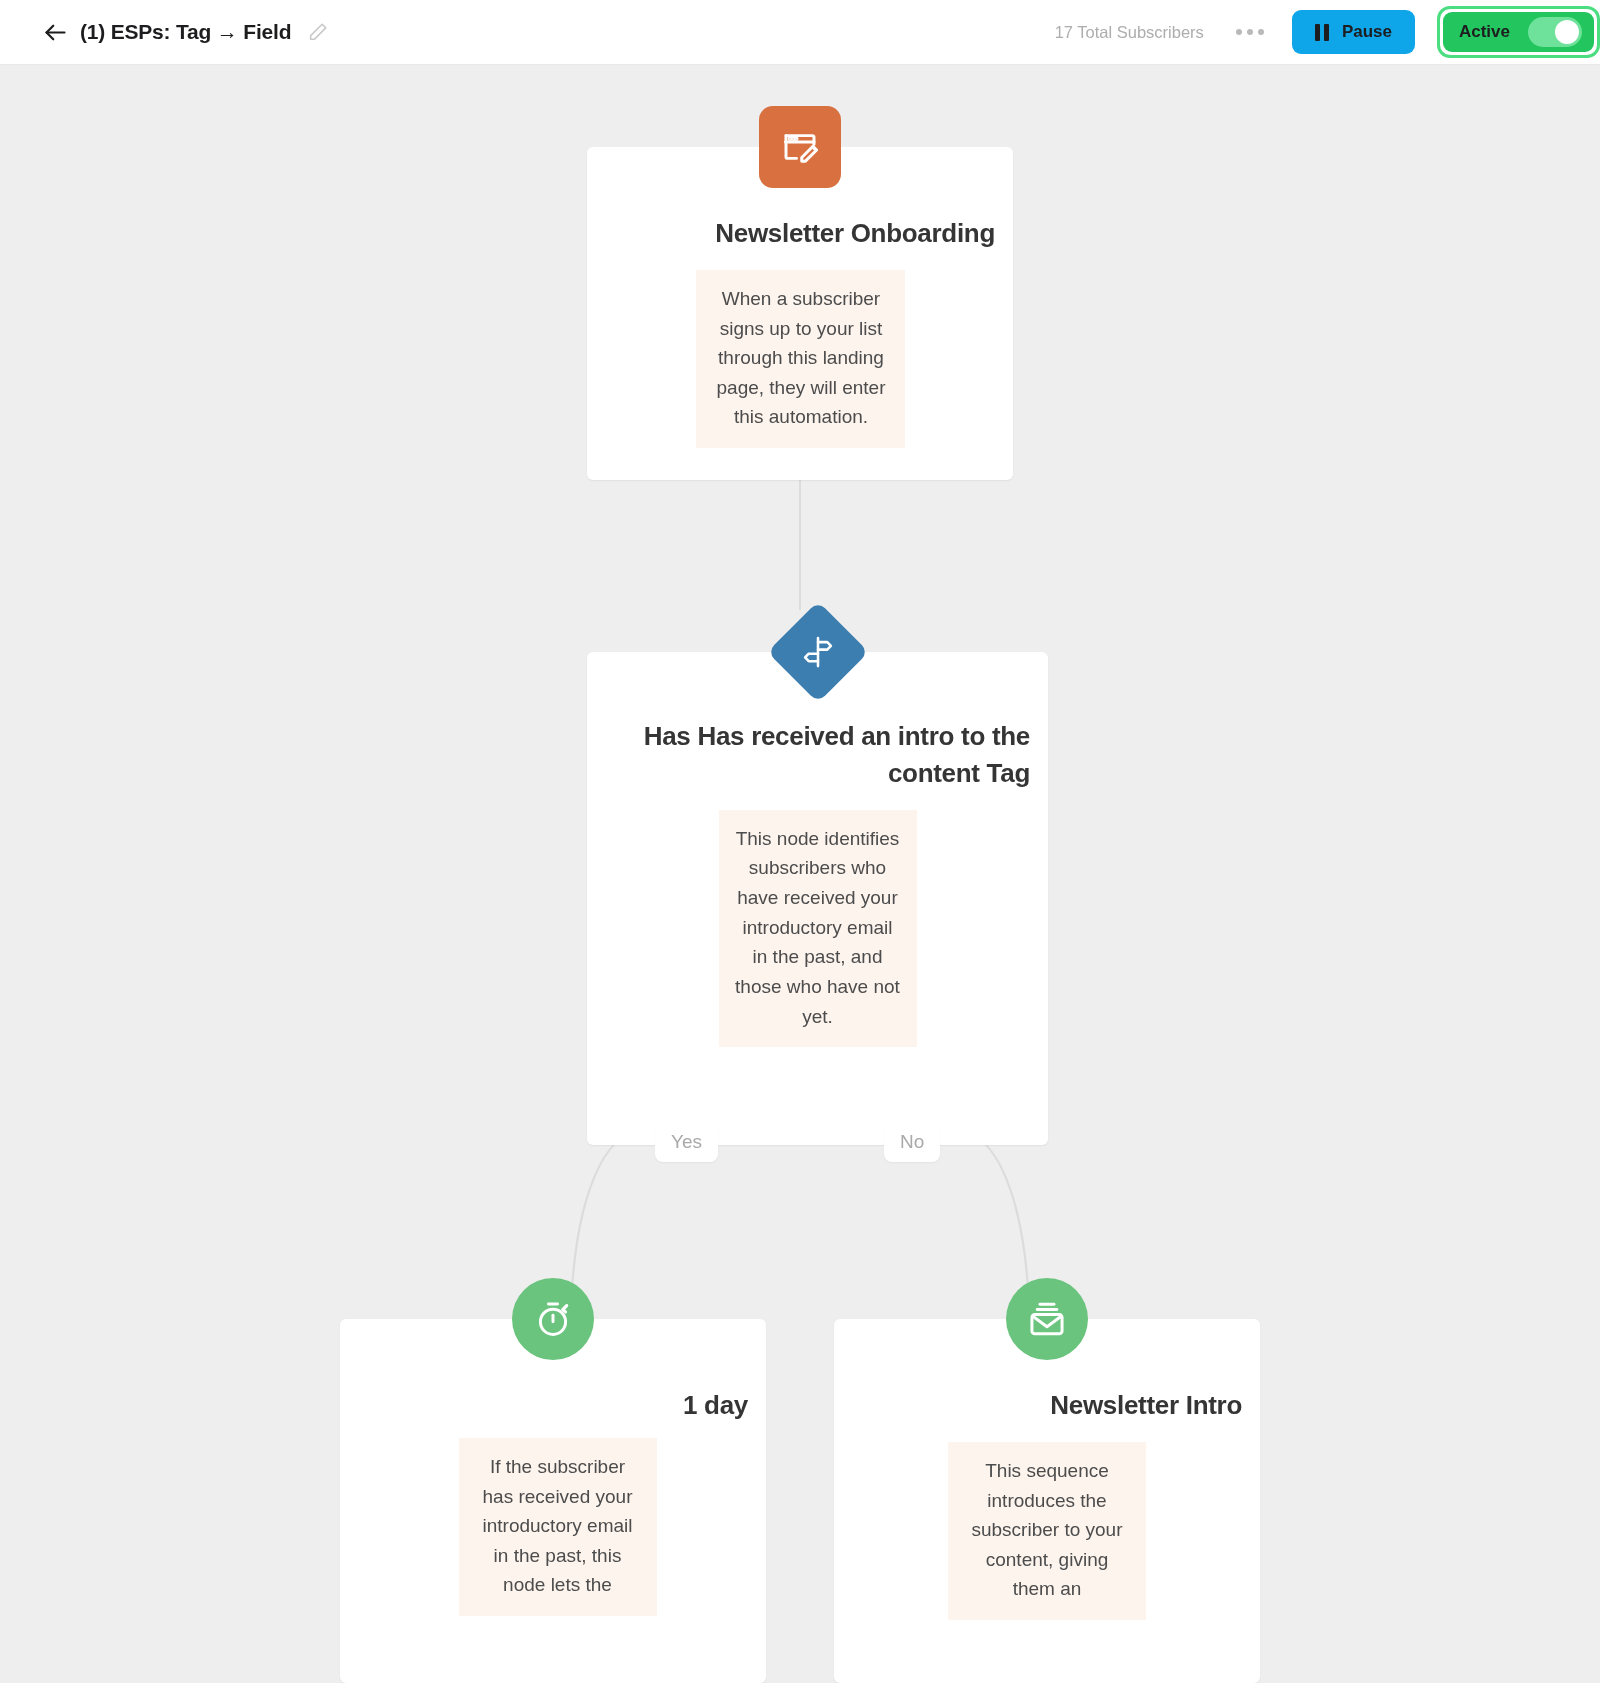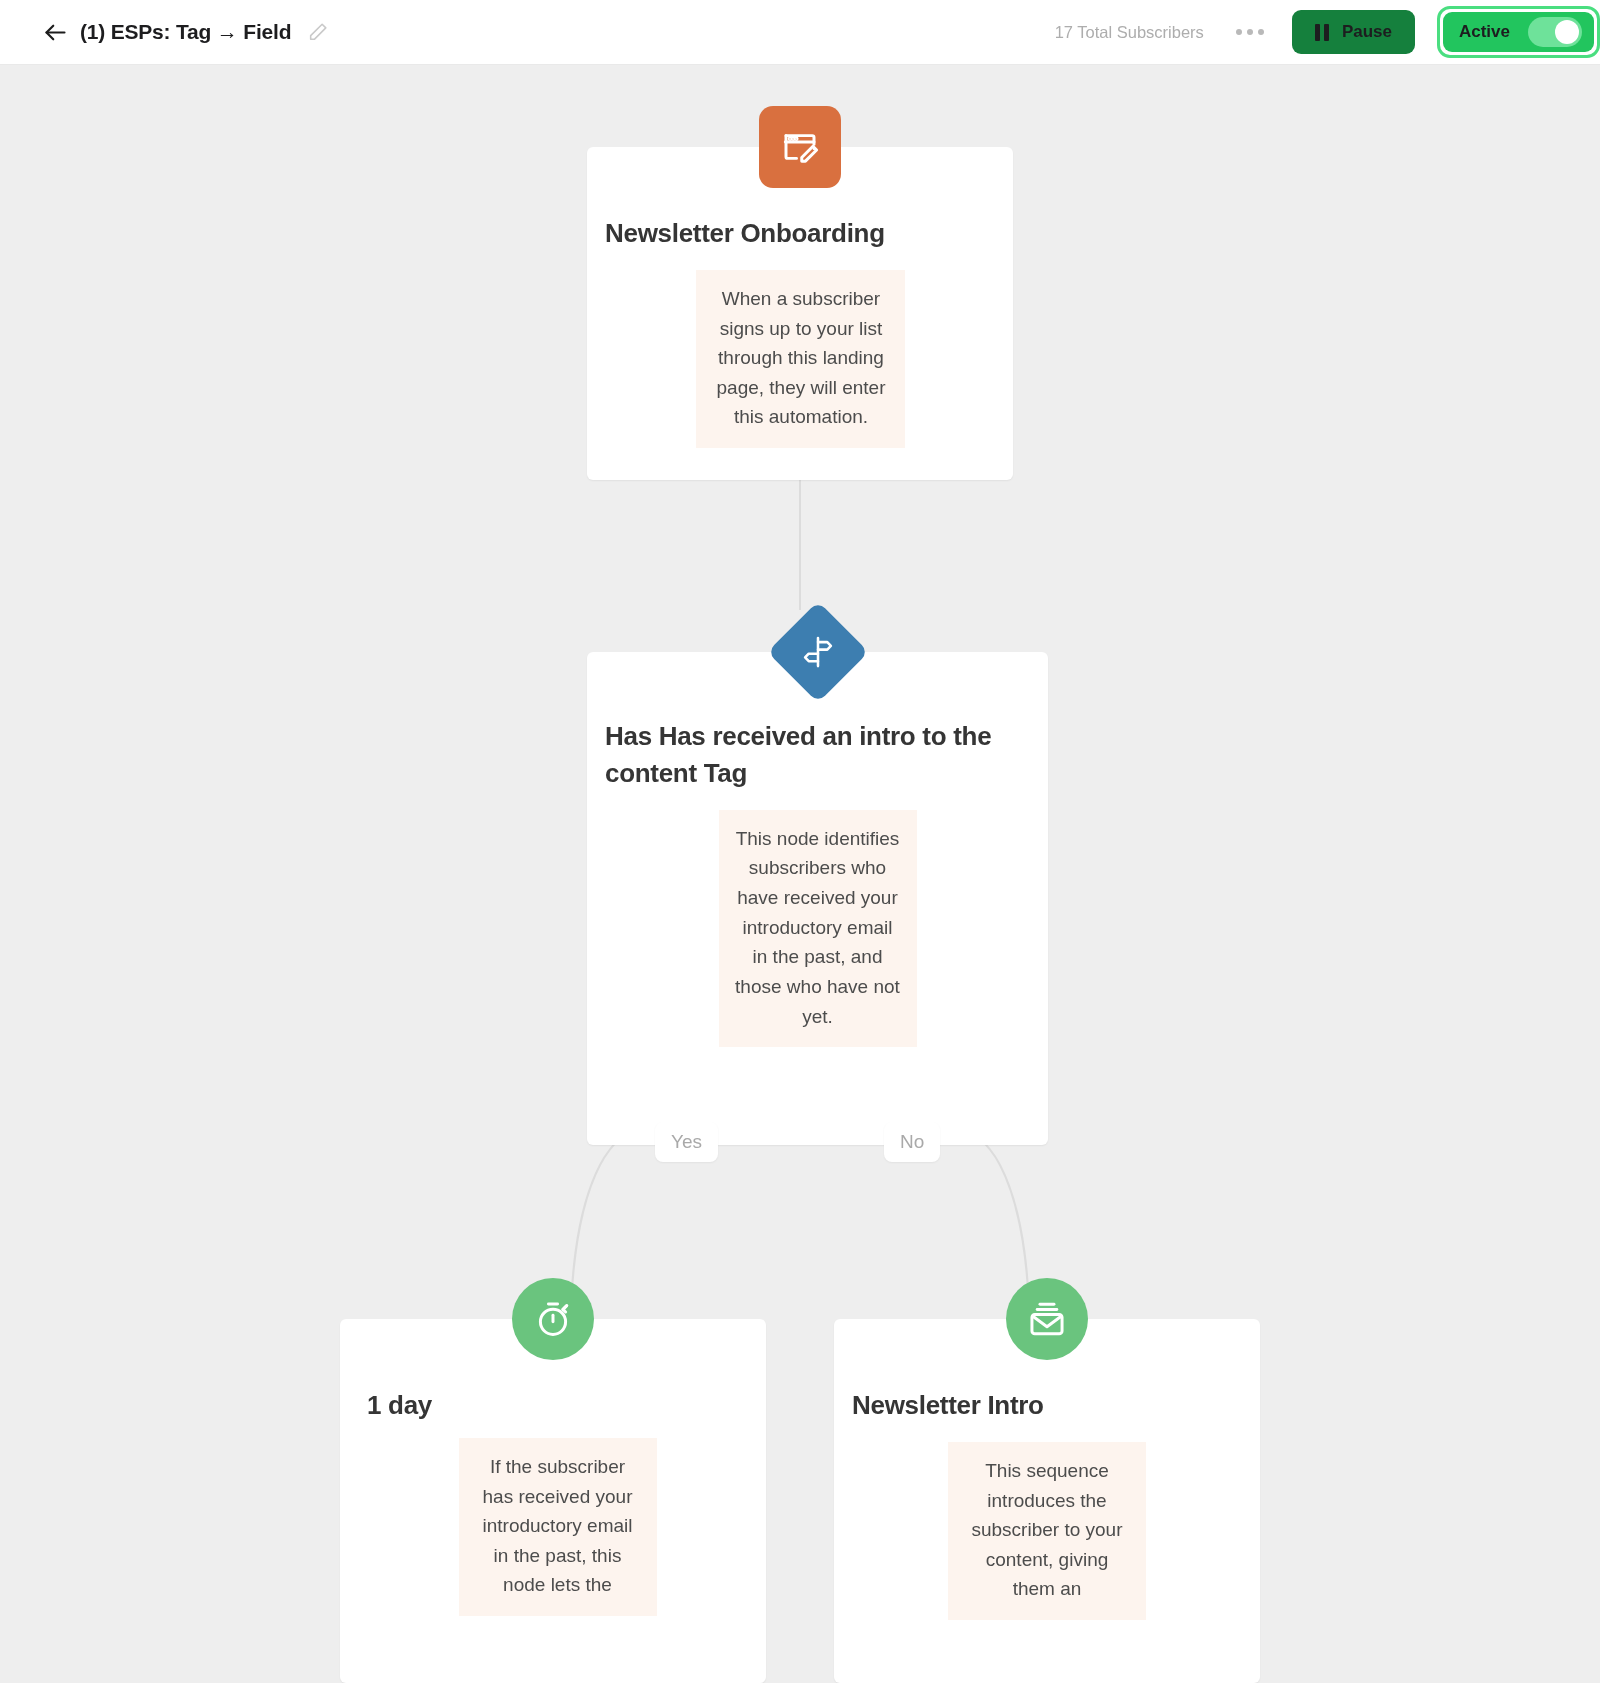--- a/index.html
+++ b/index.html
@@ -45,21 +45,21 @@
     margin-left: 26px; margin-right: 22px;
     display: flex; align-items: center; gap: 5px;
     padding: 8px 6px; cursor: pointer;
   }
   .dots-btn i {
     width: 6px; height: 6px; border-radius: 50%;
     background: #b9b9b9; display: block;
   }
   .pause-btn {
     display: flex; align-items: center; gap: 13px;
-    background: #15803d; border-radius: 9px;
+    background: #0ea5e9; border-radius: 9px;
     height: 44px; padding: 0 23px; cursor: pointer;
   }
   .pause-glyph { display: flex; gap: 4px; }
   .pause-glyph i {
     width: 5px; height: 17px; background: #1d1d1f; display: block;
     border-radius: 1px;
   }
   .pause-label { font-size: 17px; font-weight: 700; color: #1d1d1f; }
   .active-wrap {
     margin-left: 22px;
@@ -107,21 +107,21 @@
   }
   .icon-diamond {
     width: 72px; height: 72px; border-radius: 10px; background: #3d7eb0;
     transform: rotate(45deg);
   }
   .icon-diamond > svg { transform: rotate(-45deg); }
   .icon-circle {
     width: 82px; height: 82px; border-radius: 50%; background: #6ac47e;
   }
   .node-title {
-    text-align: left; font-size: 26px; font-weight: 700;
+    text-align: right; font-size: 26px; font-weight: 700;
     color: #353535; letter-spacing: -0.3px; line-height: 1.42;
     padding: 0 18px;
   }
   .node-note {
     margin: 0 auto; background: #fdf4ee;
     text-align: center; font-size: 19px; color: #4c4c4c;
     line-height: 1.56; padding: 14px 14px 16px;
   }
 
   .branch-label {

